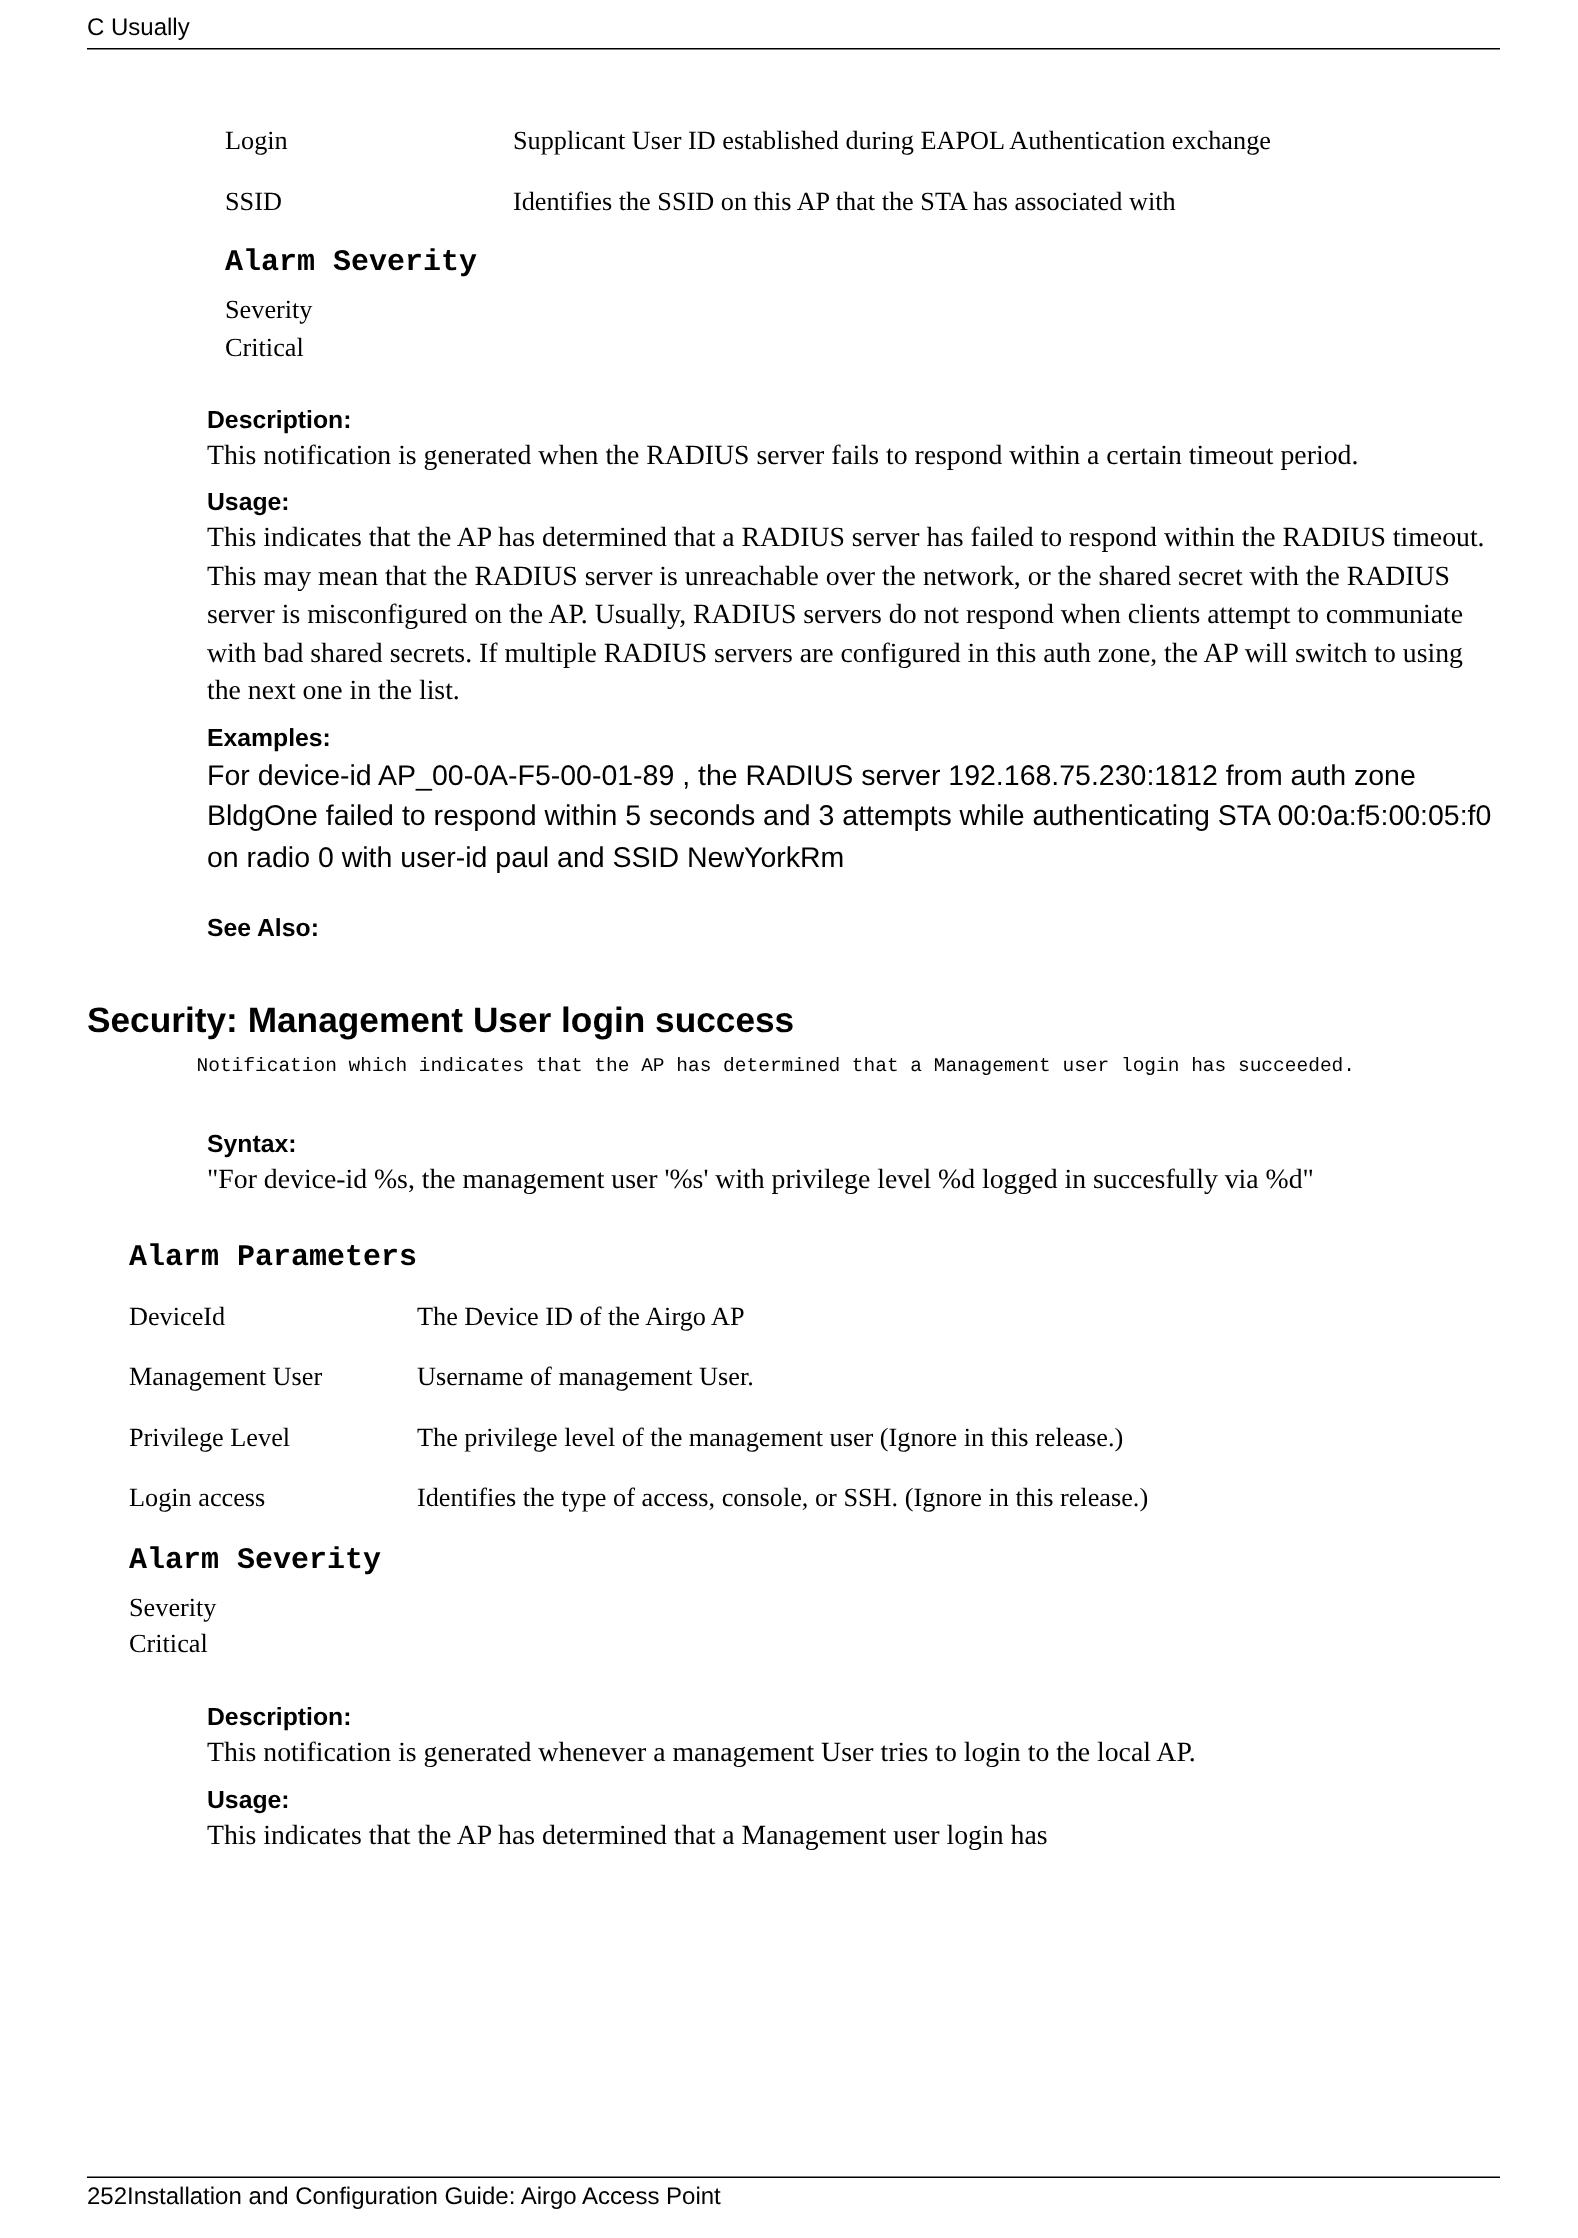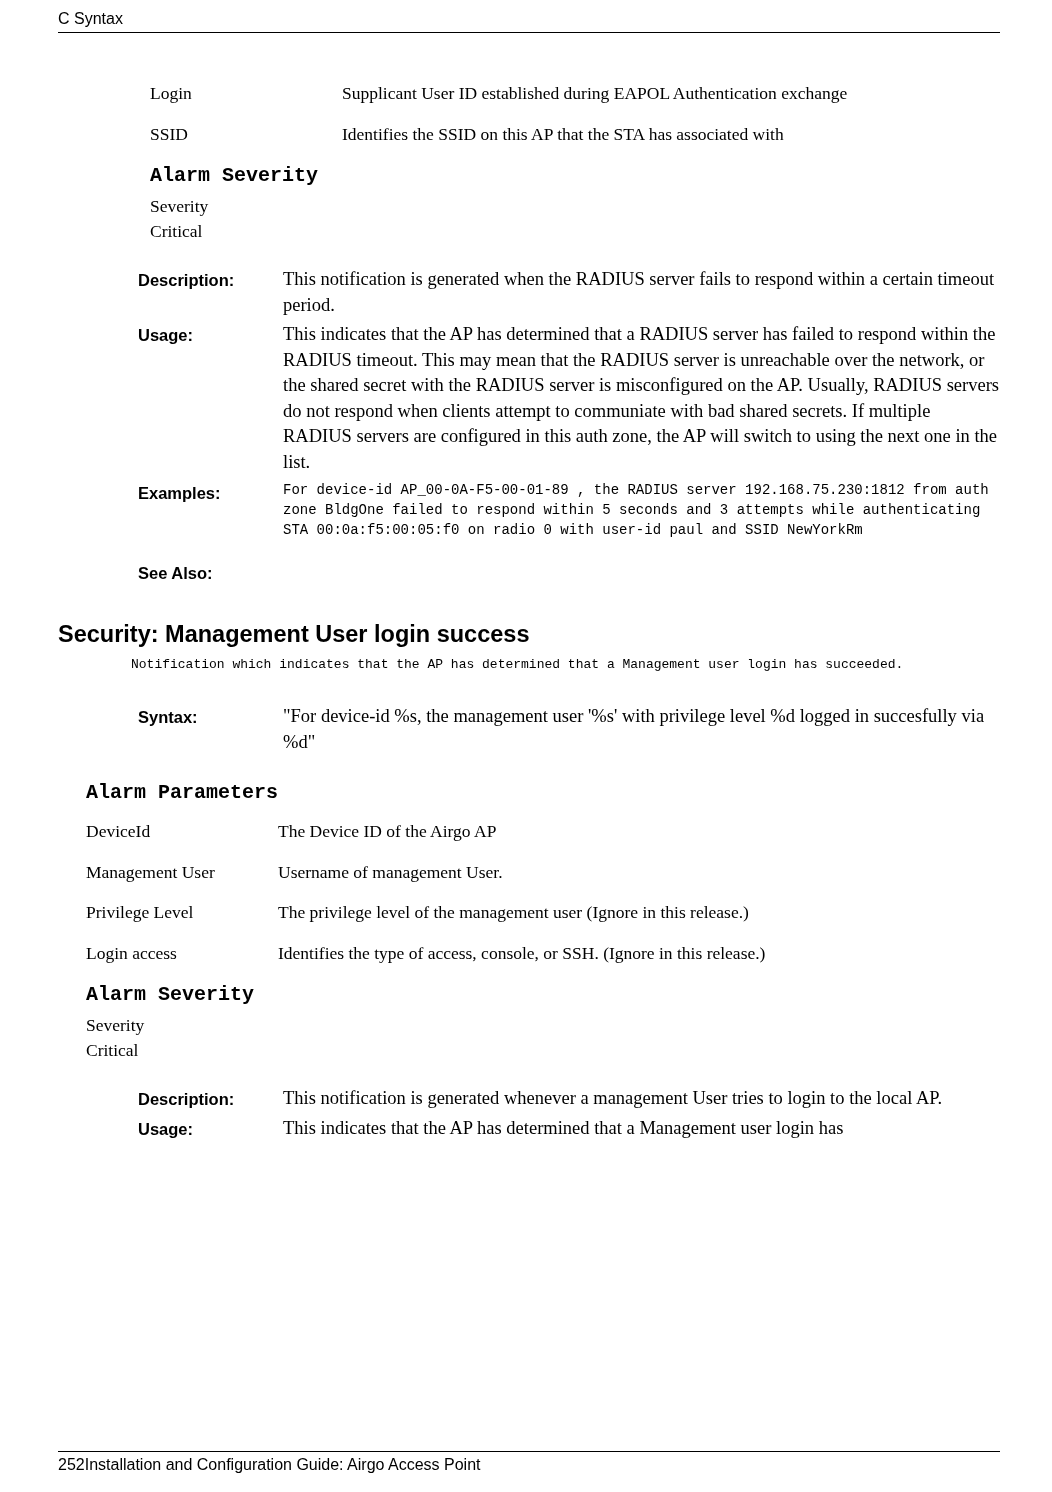--- a/index.html
+++ b/index.html
@@ -63,37 +63,38 @@
   }
   .sev-row .k { width: 180px; }
   .def-list {
     margin-left: 80px;
     margin-top: 10px;
   }
   .def-row {
     display: flex;
     margin-bottom: 4px;
     align-items: flex-start;
+    flex-direction: column;
   }
   .def-row .dk {
     width: 145px;
     font-family: Arial, Helvetica, sans-serif;
     font-weight: bold;
     font-size: 16.5px;
     padding-top: 2px;
   }
   .def-row .dv {
     flex: 1;
     font-family: "Times New Roman", Times, serif;
     font-size: 18.5px;
     line-height: 1.38;
   }
   .def-row .dv.sans {
-    font-family: Liberation Mono, monospace;
-    font-size: 14px;
+    font-family: Liberation Sans, sans-serif;
+    font-size: 19px;
     line-height: 1.45;
   }
   h2.sec {
     font-family: Arial, Helvetica, sans-serif;
     font-weight: bold;
     font-size: 23.5px;
     margin: 32px 0 6px 0;
   }
   .body-para {
     margin-left: 73px;
@@ -127,21 +128,21 @@
     font-size: 16px;
   }
   .spacer-sm { height: 12px; }
 </style>
 </head>
 <body>
 
 <div class="page">
 
   <div class="header-row">
-    <span>C  Syntax</span>
+    <span>C  Usually</span>
     <span></span>
   </div>
   <div class="header-line"></div>
 
   <div class="indent-block">
     <table class="param-table">
       <tbody>
       <tr>
         <td class="k">Login</td>
         <td>Supplicant User ID established during EAPOL Authentication  exchange</td>

